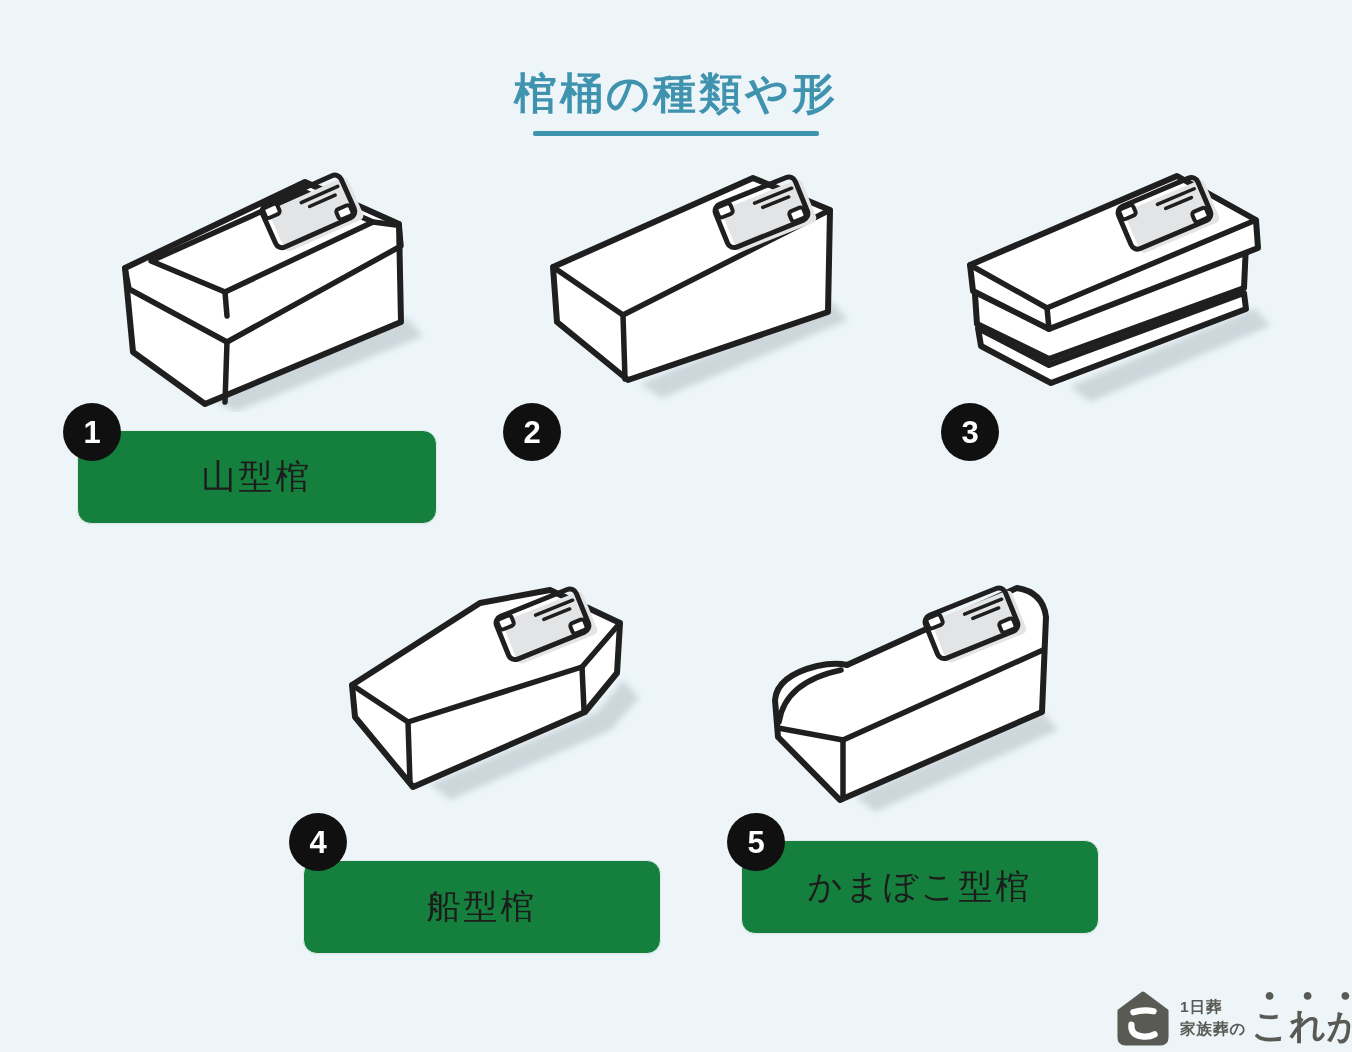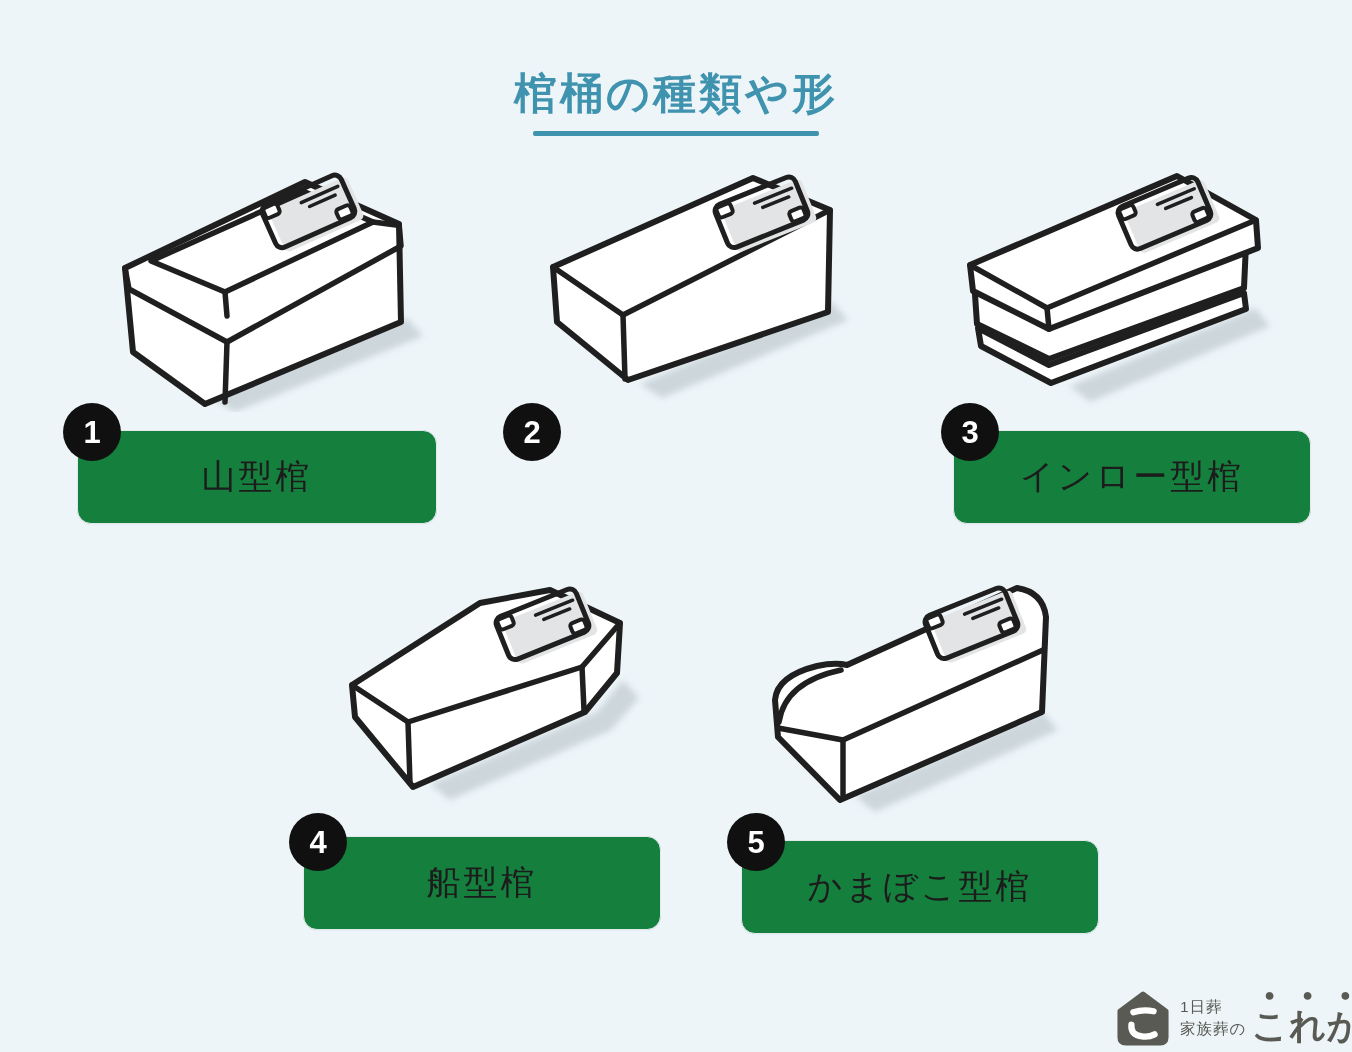--- a/index.html
+++ b/index.html
@@ -28,21 +28,21 @@
   .tag span{font-size:34px;font-weight:500;color:#1C1C1C;letter-spacing:3px;}
 
   
   .badge{position:absolute;width:58px;height:58px;background:#101010;border-radius:50%;
          display:flex;align-items:center;justify-content:center;}
   .badge span{color:#ffffff;font-size:31px;font-weight:700;line-height:1;}
 
   
   .logo{position:absolute;left:1116px;top:985px;display:flex;align-items:center;}
   .logo-house{width:54px;height:58px;flex:0 0 auto;}
-  .logo-small{margin-left:10px;color:#5A5A55;font-weight:400;font-size:15.5px;line-height:1.45;letter-spacing:1px;white-space:nowrap;}
+  .logo-small{margin-left:10px;color:#5A5A55;font-weight:700;font-size:15.5px;line-height:1.45;letter-spacing:1px;white-space:nowrap;}
   .logo-brand{margin-left:5px;color:#5A5A55;font-weight:800;font-size:36px;letter-spacing:1px;white-space:nowrap;
               -webkit-text-emphasis:filled circle #5A5A55;text-emphasis:filled circle #5A5A55;
               -webkit-text-emphasis-position:over right;text-emphasis-position:over right;}
 </style>
 </head>
 <body>
 
 <div class="canvas">
 
   <div class="title-wrap">
@@ -133,25 +133,22 @@
         <path class="line thin" d="M-6 -13 H34 M0 -6 H28"></path>
         <rect class="win-tab" x="-44" y="-23" width="15" height="11" rx="3"></rect>
         <rect class="win-tab" x="22" y="8" width="15" height="11" rx="3"></rect>
       </g>
     </svg>
   </figure>
 
   <div class="tag" style="left:77px;top:430px;width:358px;">
     <span>山型棺</span>
   </div>
-  <div class="tag" style="left:953px;top:430px;width:356px;">
-    <span>インロー型棺</span>
-  </div>
 
-  <div class="tag" style="left:303px;top:836px;width:356px;">
+  <div class="tag" style="left:303px;top:860px;width:356px;">
     <span>船型棺</span>
   </div>
   <div class="tag" style="left:741px;top:840px;width:356px;">
     <span>かまぼこ型棺</span>
   </div>
 
   <div class="badge" style="left:63px;top:403px;">
     <span>1</span>
   </div>
   <div class="badge" style="left:503px;top:403px;">

